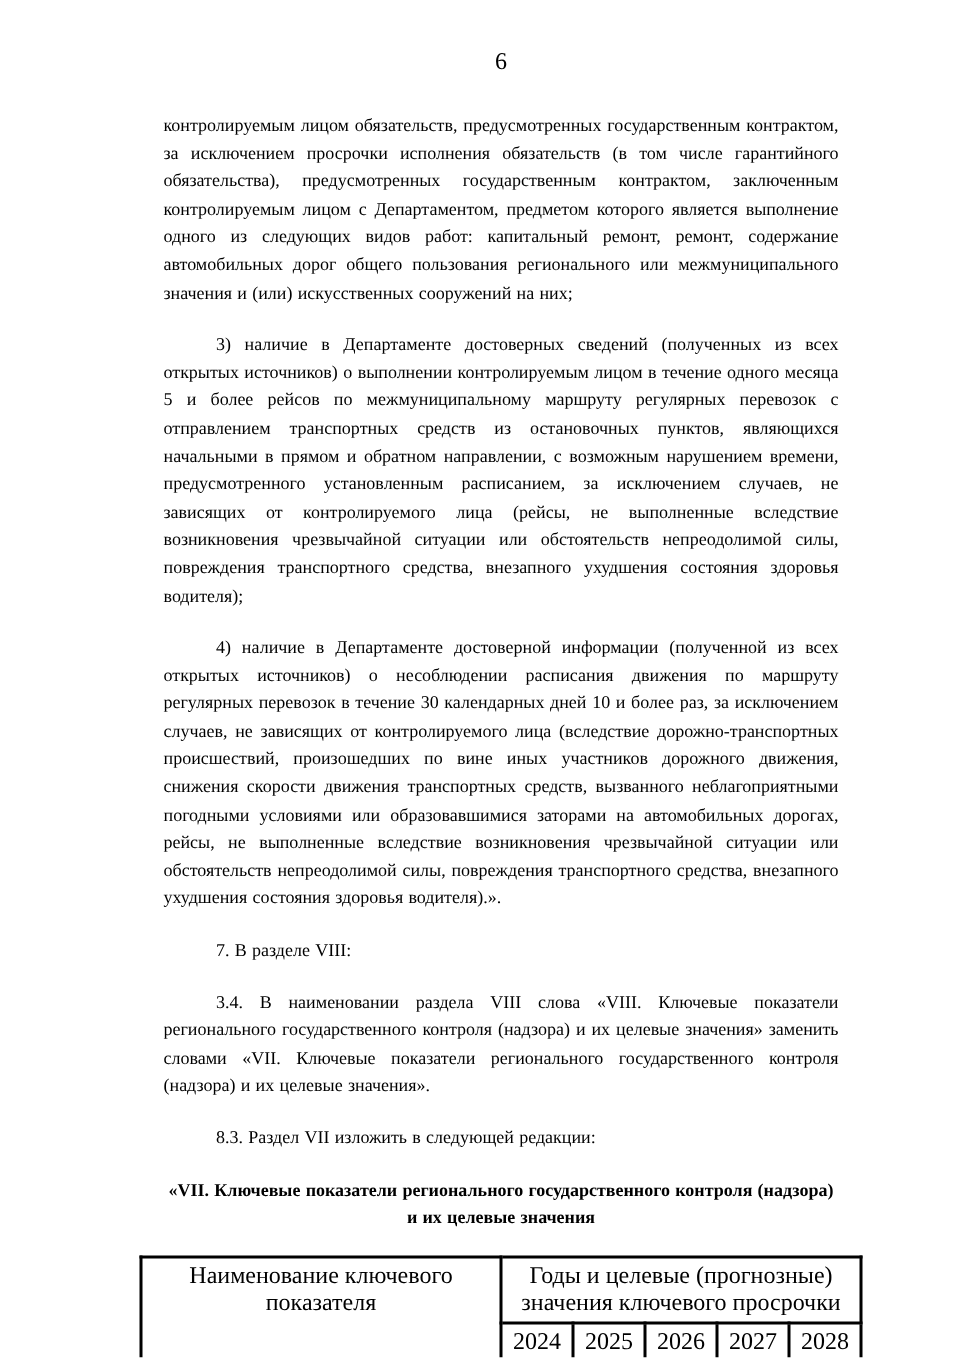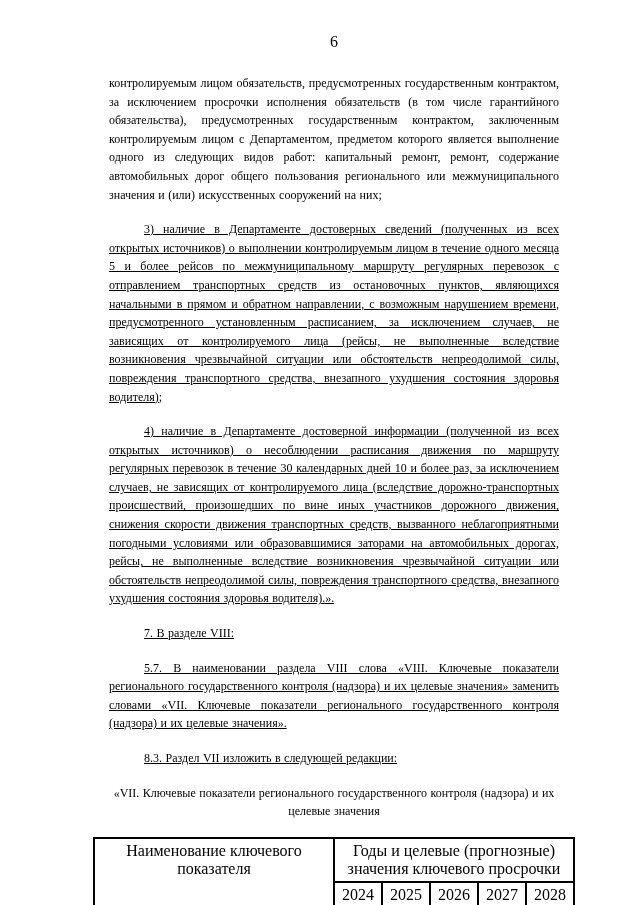--- a/index.html
+++ b/index.html
@@ -33,27 +33,26 @@
   }
   .content p {
     margin: 16px;
     font-size: 12px;
     line-height: 18.6px;
     text-align: justify;
     word-spacing: 0.5px;
   }
   .content p.indent {
     text-indent: 35px;
-    text-decoration: underline;
   }
   .section-heading {
     margin: 0;
     font-size: 16px;
     line-height: 18.6px;
-    font-weight: normal;
+    font-weight: bold;
     text-align: center !important;
     text-indent: 0;
   }
   table.kpi {
     margin-top: 13px;
     border-collapse: collapse;
     table-layout: fixed;
     width: 482px;
   }
   table.kpi td {
@@ -80,21 +79,21 @@
   <div class="content">
 
     <p>контролируемым лицом обязательств, предусмотренных государственным контрактом, за исключением просрочки исполнения обязательств (в том числе гарантийного обязательства), предусмотренных государственным контрактом, заключенным контролируемым лицом с Департаментом, предметом которого является выполнение одного из следующих видов работ: капитальный ремонт, ремонт, содержание автомобильных дорог общего пользования регионального или межмуниципального значения и (или) искусственных сооружений на них;</p>
 
     <p class="indent">3) наличие в Департаменте достоверных сведений (полученных из всех открытых источников) о выполнении контролируемым лицом в течение одного месяца 5 и более рейсов по межмуниципальному маршруту регулярных перевозок с отправлением транспортных средств из остановочных пунктов, являющихся начальными в прямом и обратном направлении, с возможным нарушением времени, предусмотренного установленным расписанием, за исключением случаев, не зависящих от контролируемого лица (рейсы, не выполненные вследствие возникновения чрезвычайной ситуации или обстоятельств непреодолимой силы, повреждения транспортного средства, внезапного ухудшения состояния здоровья водителя);</p>
 
     <p class="indent">4) наличие в Департаменте достоверной информации (полученной из всех открытых источников) о несоблюдении расписания движения по маршруту регулярных перевозок в течение 30 календарных дней 10 и более раз, за исключением случаев, не зависящих от контролируемого лица (вследствие дорожно-транспортных происшествий, произошедших по вине иных участников дорожного движения, снижения скорости движения транспортных средств, вызванного неблагоприятными погодными условиями или образовавшимися заторами на автомобильных дорогах, рейсы, не выполненные вследствие возникновения чрезвычайной ситуации или обстоятельств непреодолимой силы, повреждения транспортного средства, внезапного ухудшения состояния здоровья водителя).».</p>
 
     <p class="indent">7. В разделе VIII:</p>
 
-    <p class="indent">5.7. В наименовании раздела VIII слова «VIII. Ключевые показатели регионального государственного контроля (надзора) и их целевые значения» заменить словами «VII. Ключевые показатели регионального государственного контроля (надзора) и их целевые значения».</p>
+    <p class="indent">3.4. В наименовании раздела VIII слова «VIII. Ключевые показатели регионального государственного контроля (надзора) и их целевые значения» заменить словами «VII. Ключевые показатели регионального государственного контроля (надзора) и их целевые значения».</p>
 
     <p class="indent">8.3. Раздел VII изложить в следующей редакции:</p>
 
     <p class="section-heading">«VII. Ключевые показатели регионального государственного контроля (надзора) и их целевые значения</p>
 
     <table class="kpi">
       <tbody>
           <tr class="header-row">
         <td class="name-col" rowspan="2">Наименование ключевого показателя</td>
         <td colspan="5">Годы и целевые (прогнозные) значения ключевого просрочки</td>

